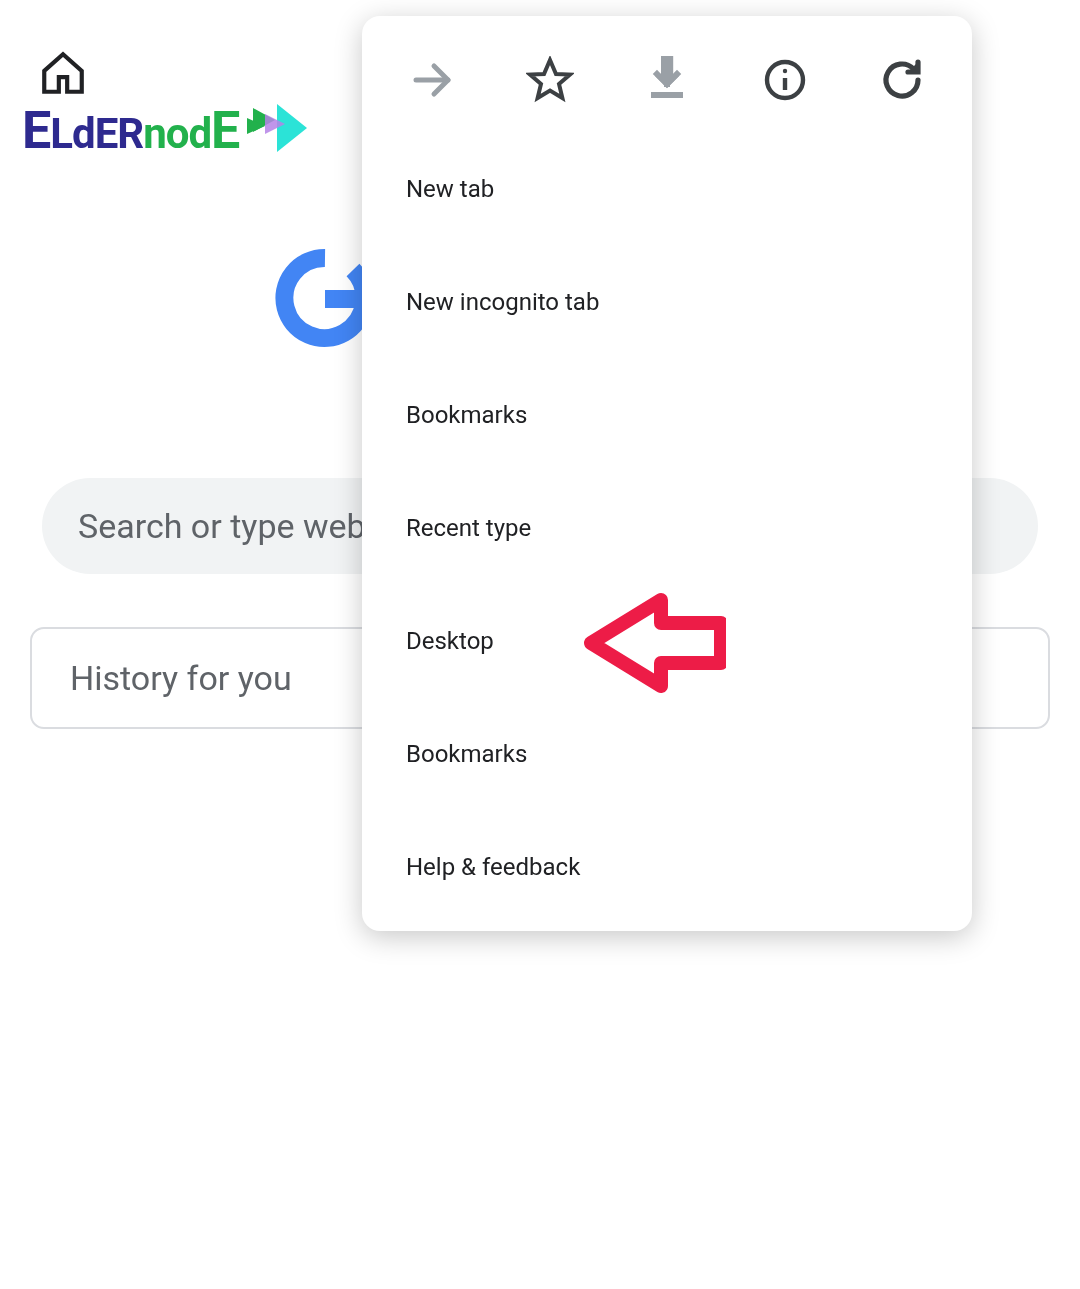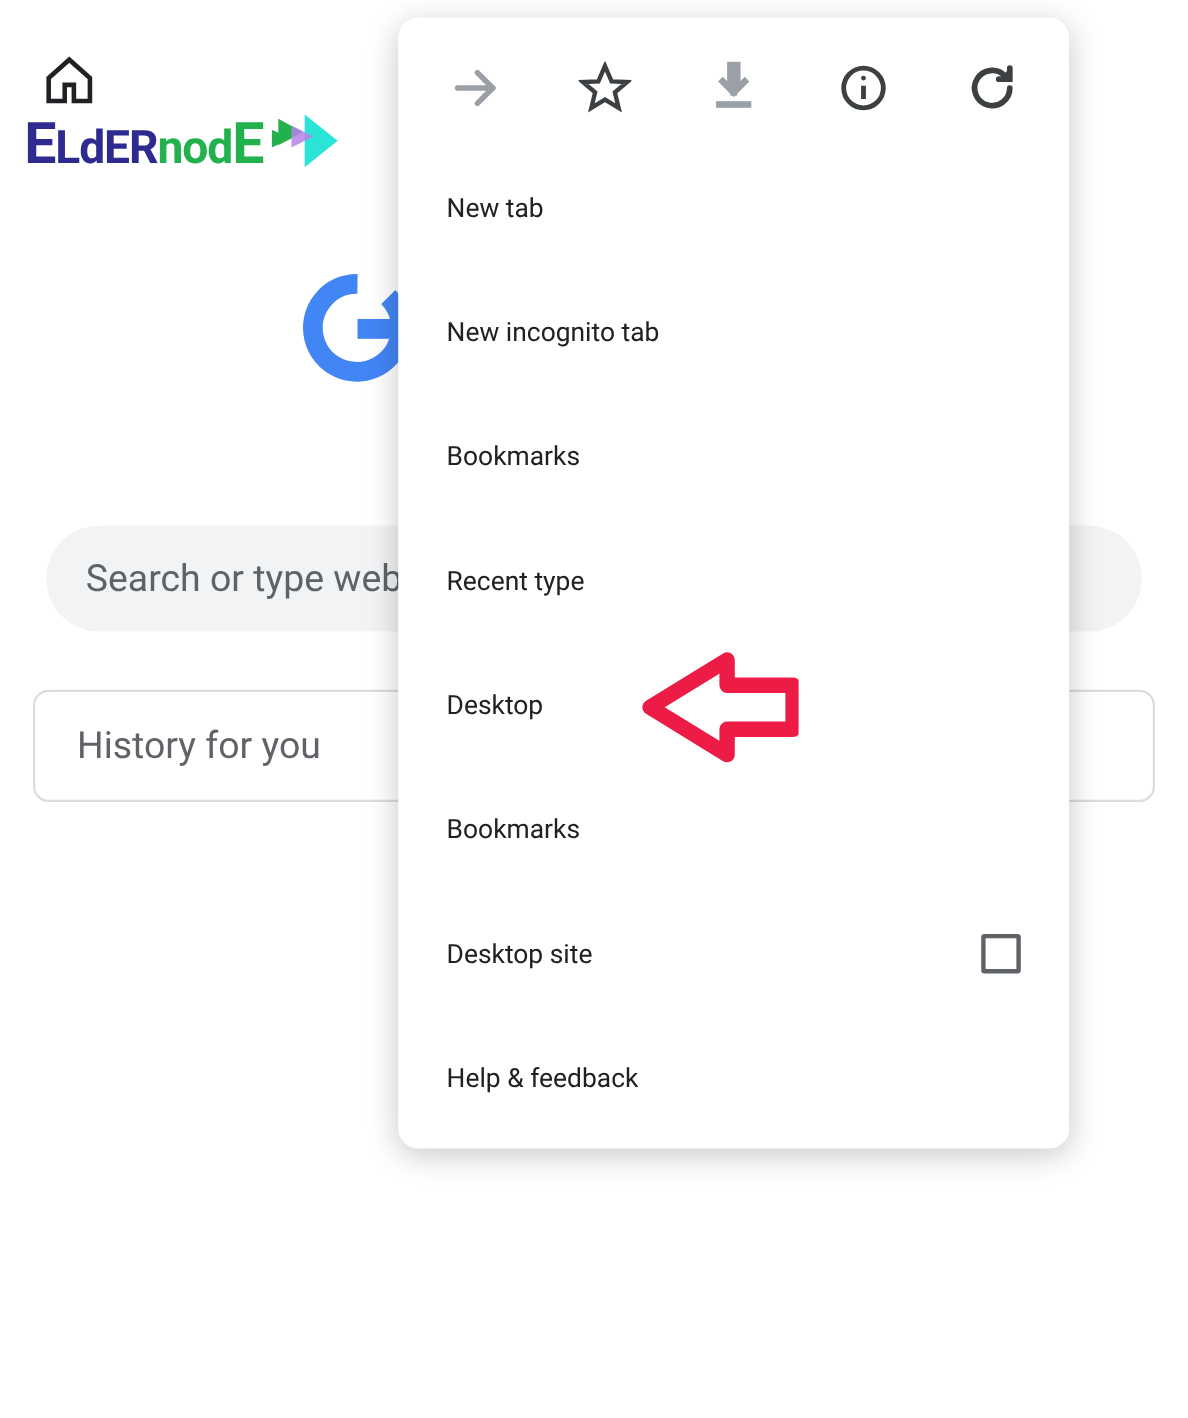--- a/index.html
+++ b/index.html
@@ -218,24 +218,20 @@
   <div class="menu-item">
     <span>Recent type</span>
   </div>
   <div class="menu-item">
     <span>Desktop</span>
   </div>
   <div class="menu-item">
     <span>Bookmarks</span>
   </div>
   <div class="menu-item">
-    <span>Desktop site</span>
-    <span class="checkbox"></span>
-  </div>
-  <div class="menu-item">
     <span>Help &amp; feedback</span>
   </div>
 </div>
 
 <div class="arrow-annotation">
   <svg width="150" height="110" viewBox="0 0 150 110">
     <path d="M145 35 L85 35 L85 12 L15 55 L85 98 L85 75 L145 75 Z" fill="none" stroke="#ed1c47" stroke-width="14" stroke-linejoin="round"></path>
   </svg>
 </div>
 

